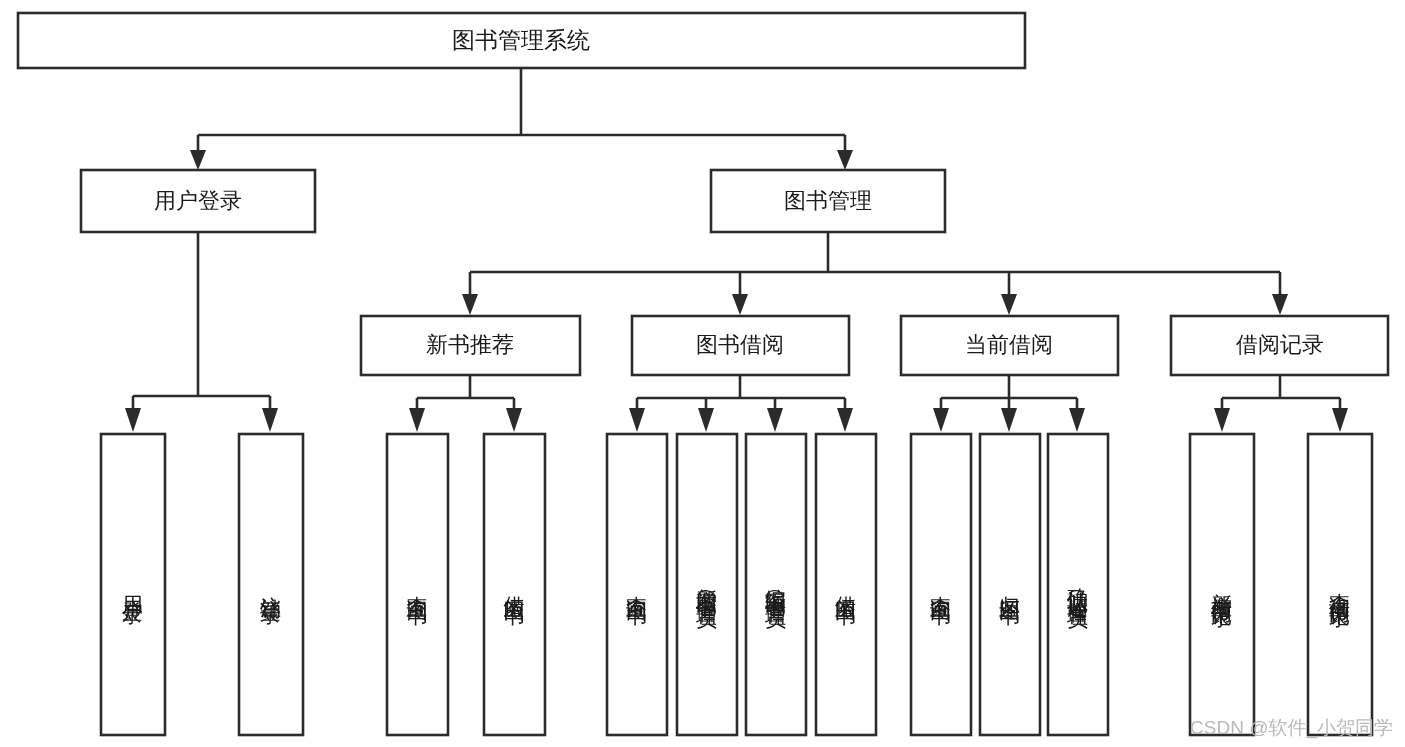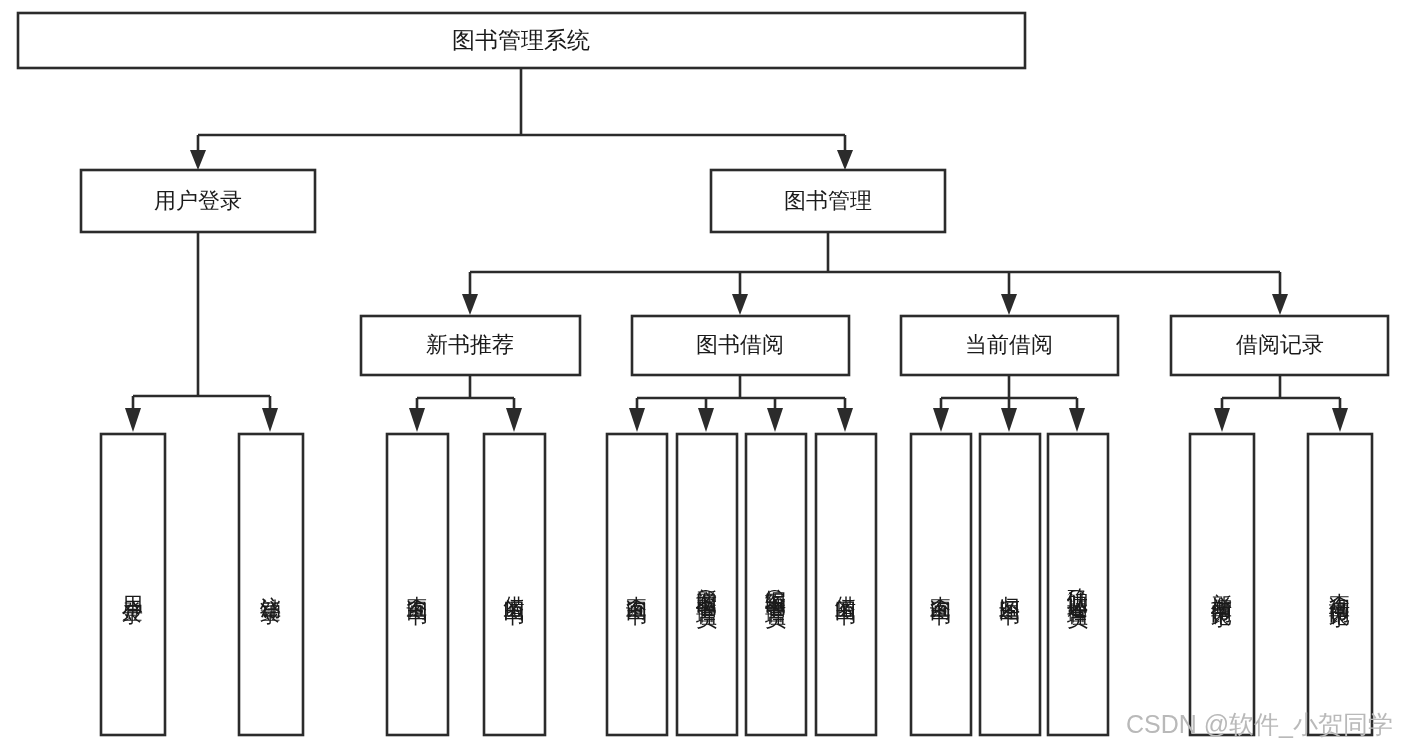--- a/index.html
+++ b/index.html
@@ -63,21 +63,21 @@
     color: #1a1a1a;
     line-height: 1;
     white-space: nowrap;
     pointer-events: none;
   }
   .watermark {
     position: absolute;
     right: 12px;
     bottom: 6px;
     font-family: "Liberation Sans", "DejaVu Sans", sans-serif;
-    font-size: 25px;
+    font-size: 19px;
     color: #b9b9b9;
     white-space: nowrap;
   }
 </style>
 </head>
 <body>
 
 <div id="diagram-root">
 
   <svg id="flow" viewBox="0 0 1405 747">

